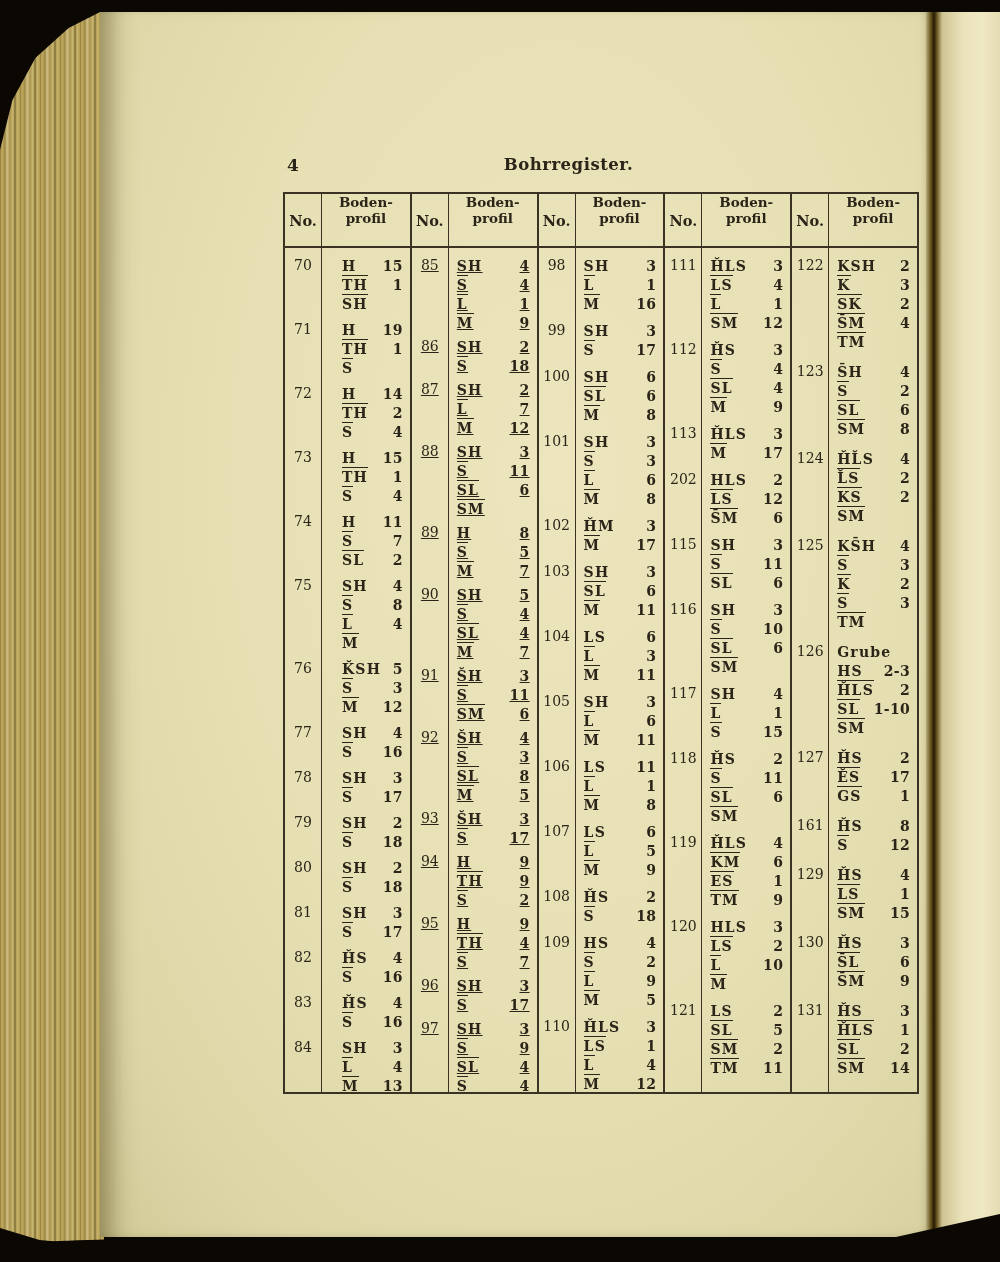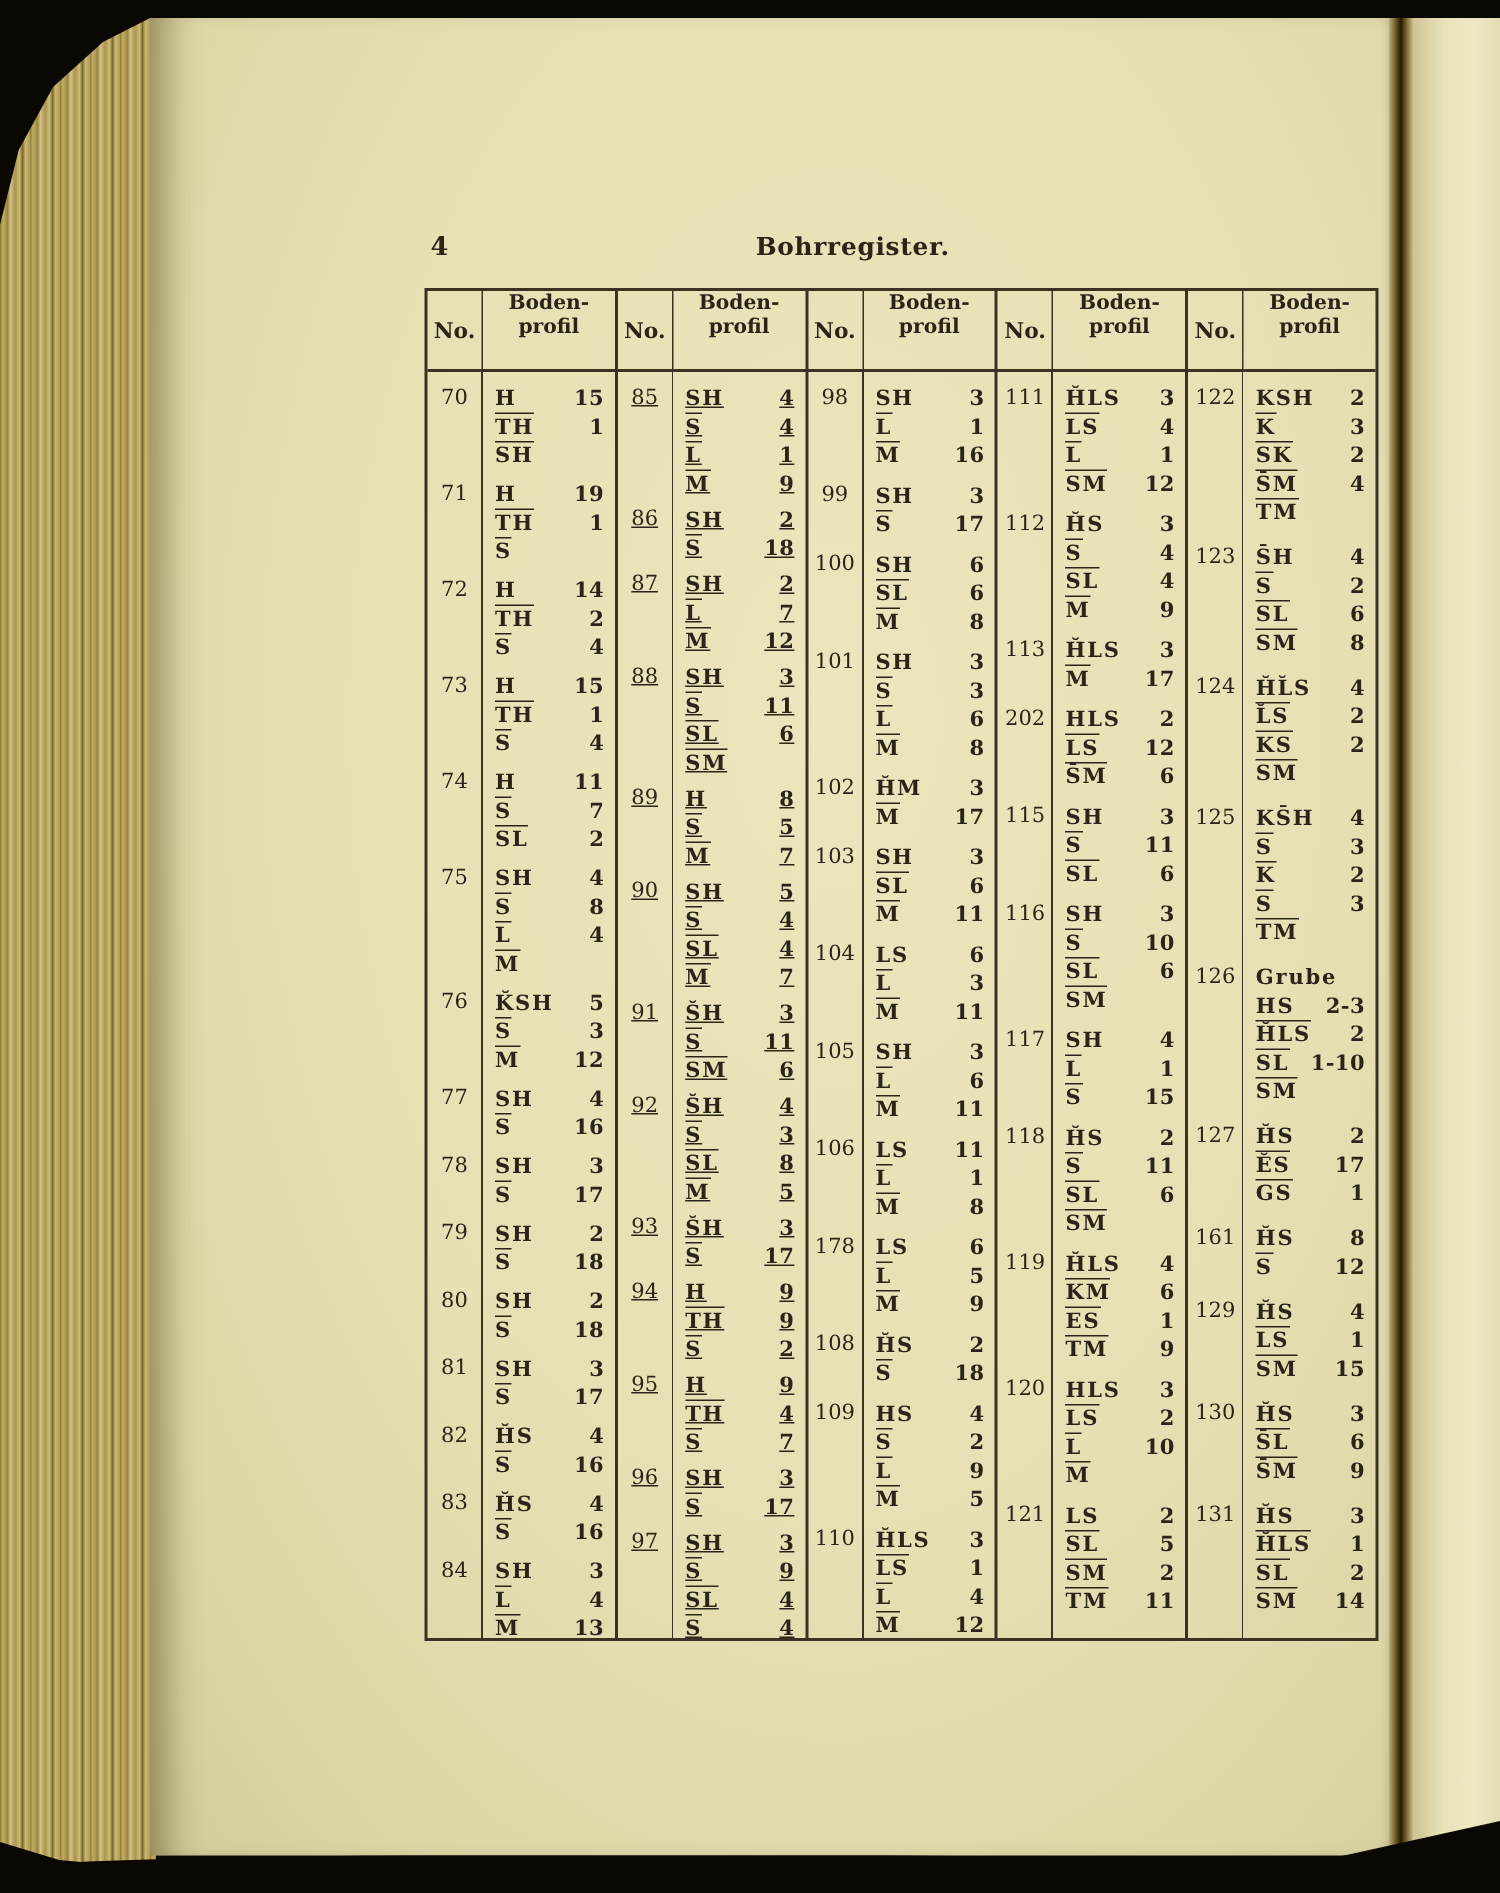--- a/index.html
+++ b/index.html
@@ -46,21 +46,21 @@
   .tbody{flex:1;display:flex;overflow:hidden;}
   .hpair{flex:1;display:flex;border-right:2px solid #3b3223;}
   .hpair:last-child,.pair:last-child{border-right:none;}
   .hno{width:36px;flex:none;border-right:1px solid #3b3223;display:flex;align-items:center;justify-content:center;
     font-size:14.5px;font-weight:bold;}
   .hprof{flex:1;display:flex;flex-direction:column;align-items:center;justify-content:flex-start;
     font-size:13.5px;font-weight:bold;line-height:16px;}
   .pair{flex:1;border-right:2px solid #3b3223;padding-top:8px;box-sizing:border-box;
     background:linear-gradient(90deg,transparent 36px,#3b3223 36px,#3b3223 37px,transparent 37px);}
   .group{display:flex;}
-  .c1 .group{margin-bottom:7px;} .c2 .group{margin-bottom:5px;text-decoration:underline;} .c3 .group{margin-bottom:8px;}
+  .c1 .group{margin-bottom:7px;gap:12px;} .c2 .group{margin-bottom:5px;text-decoration:underline;} .c3 .group{margin-bottom:8px;}
   .c4 .group{margin-bottom:8px;justify-content:flex-end;} .c5 .group{margin-bottom:11px;}
   .gno{width:36px;flex:none;text-align:center;font-size:14px;line-height:19px;}
   .entries{flex:1;padding:0 7px 0 9px;}
   .entry{display:flex;justify-content:space-between;align-items:baseline;height:19px;line-height:19px;font-size:14px;}
   .code{display:inline-block;letter-spacing:1.2px;line-height:16px;padding-top:1px;
     border-top:1.3px solid transparent;font-weight:600;}
   .code.over{border-top-color:#2b2418;}
   .val{font-weight:600;letter-spacing:.3px;}
 </style>
 </head>
@@ -723,21 +723,21 @@
                   <span class="code over">L</span>
                   <span class="val">1</span>
                 </div>
                 <div class="entry">
                   <span class="code over">M</span>
                   <span class="val">8</span>
                 </div>
               </div>
             </div>
             <div class="group">
-              <div class="gno">178</div>
+              <div class="gno">107</div>
               <div class="entries">
                 <div class="entry">
                   <span class="code">LS</span>
                   <span class="val">6</span>
                 </div>
                 <div class="entry">
                   <span class="code over">L</span>
                   <span class="val">5</span>
                 </div>
                 <div class="entry">

